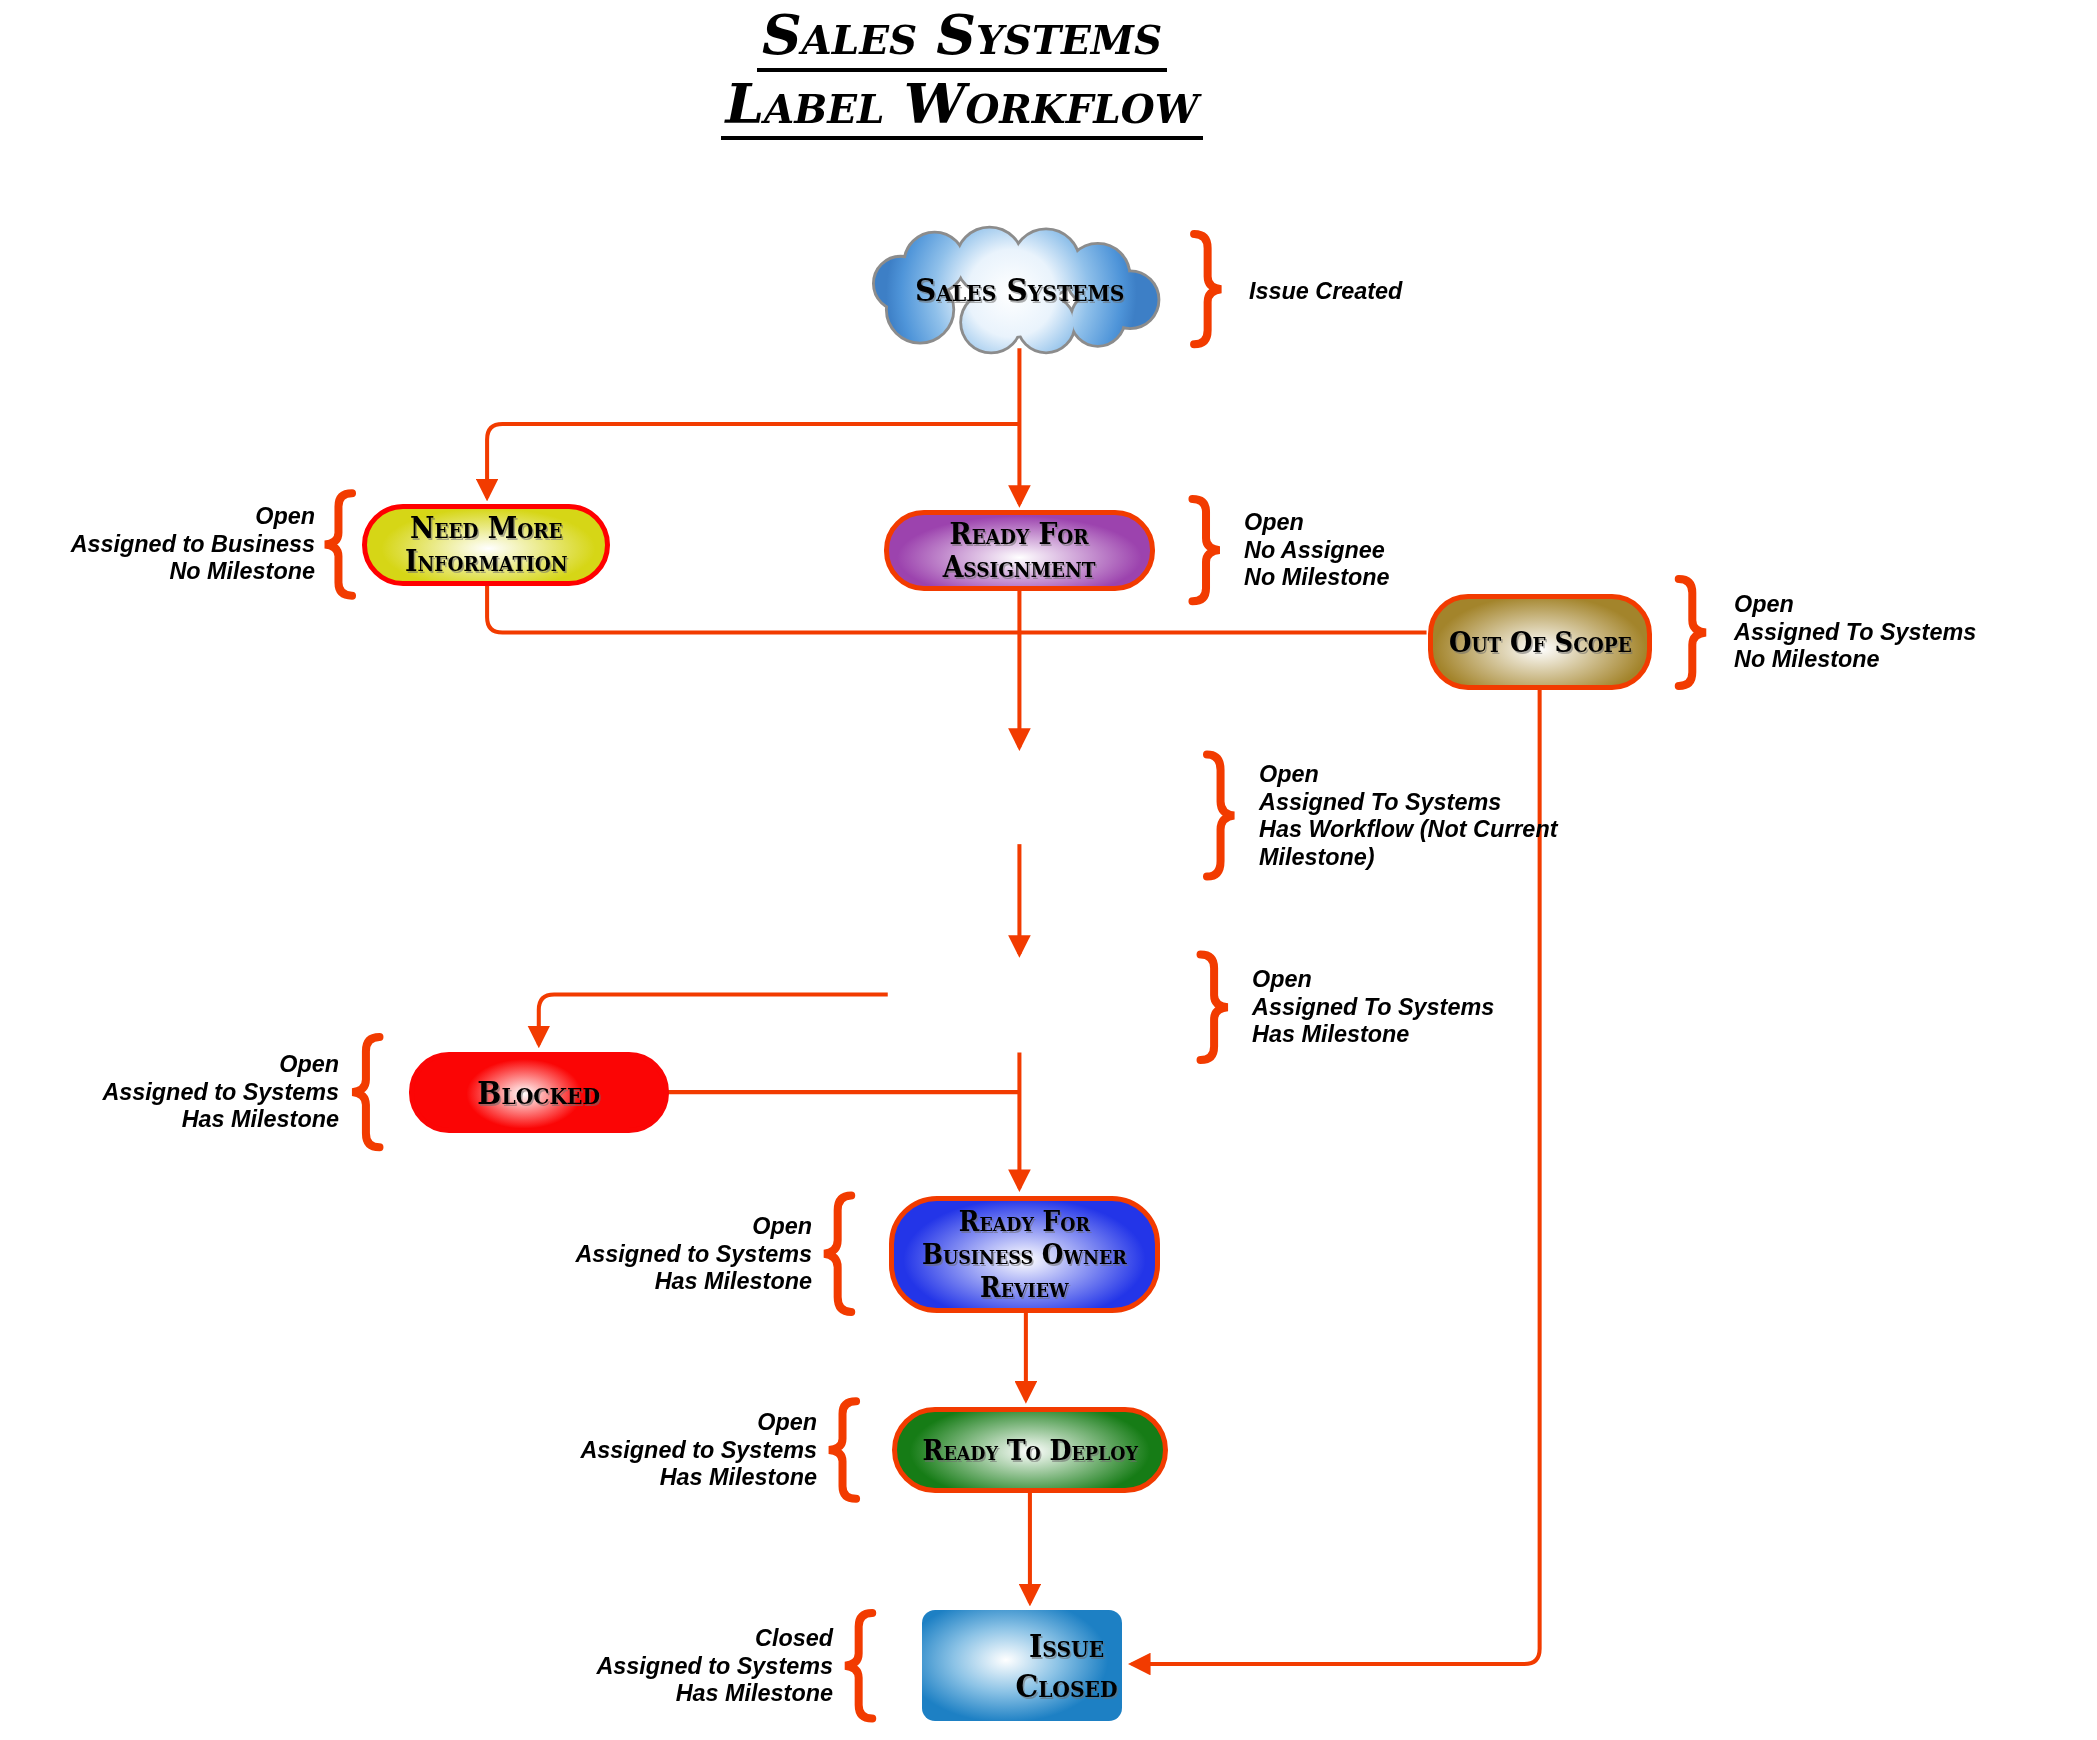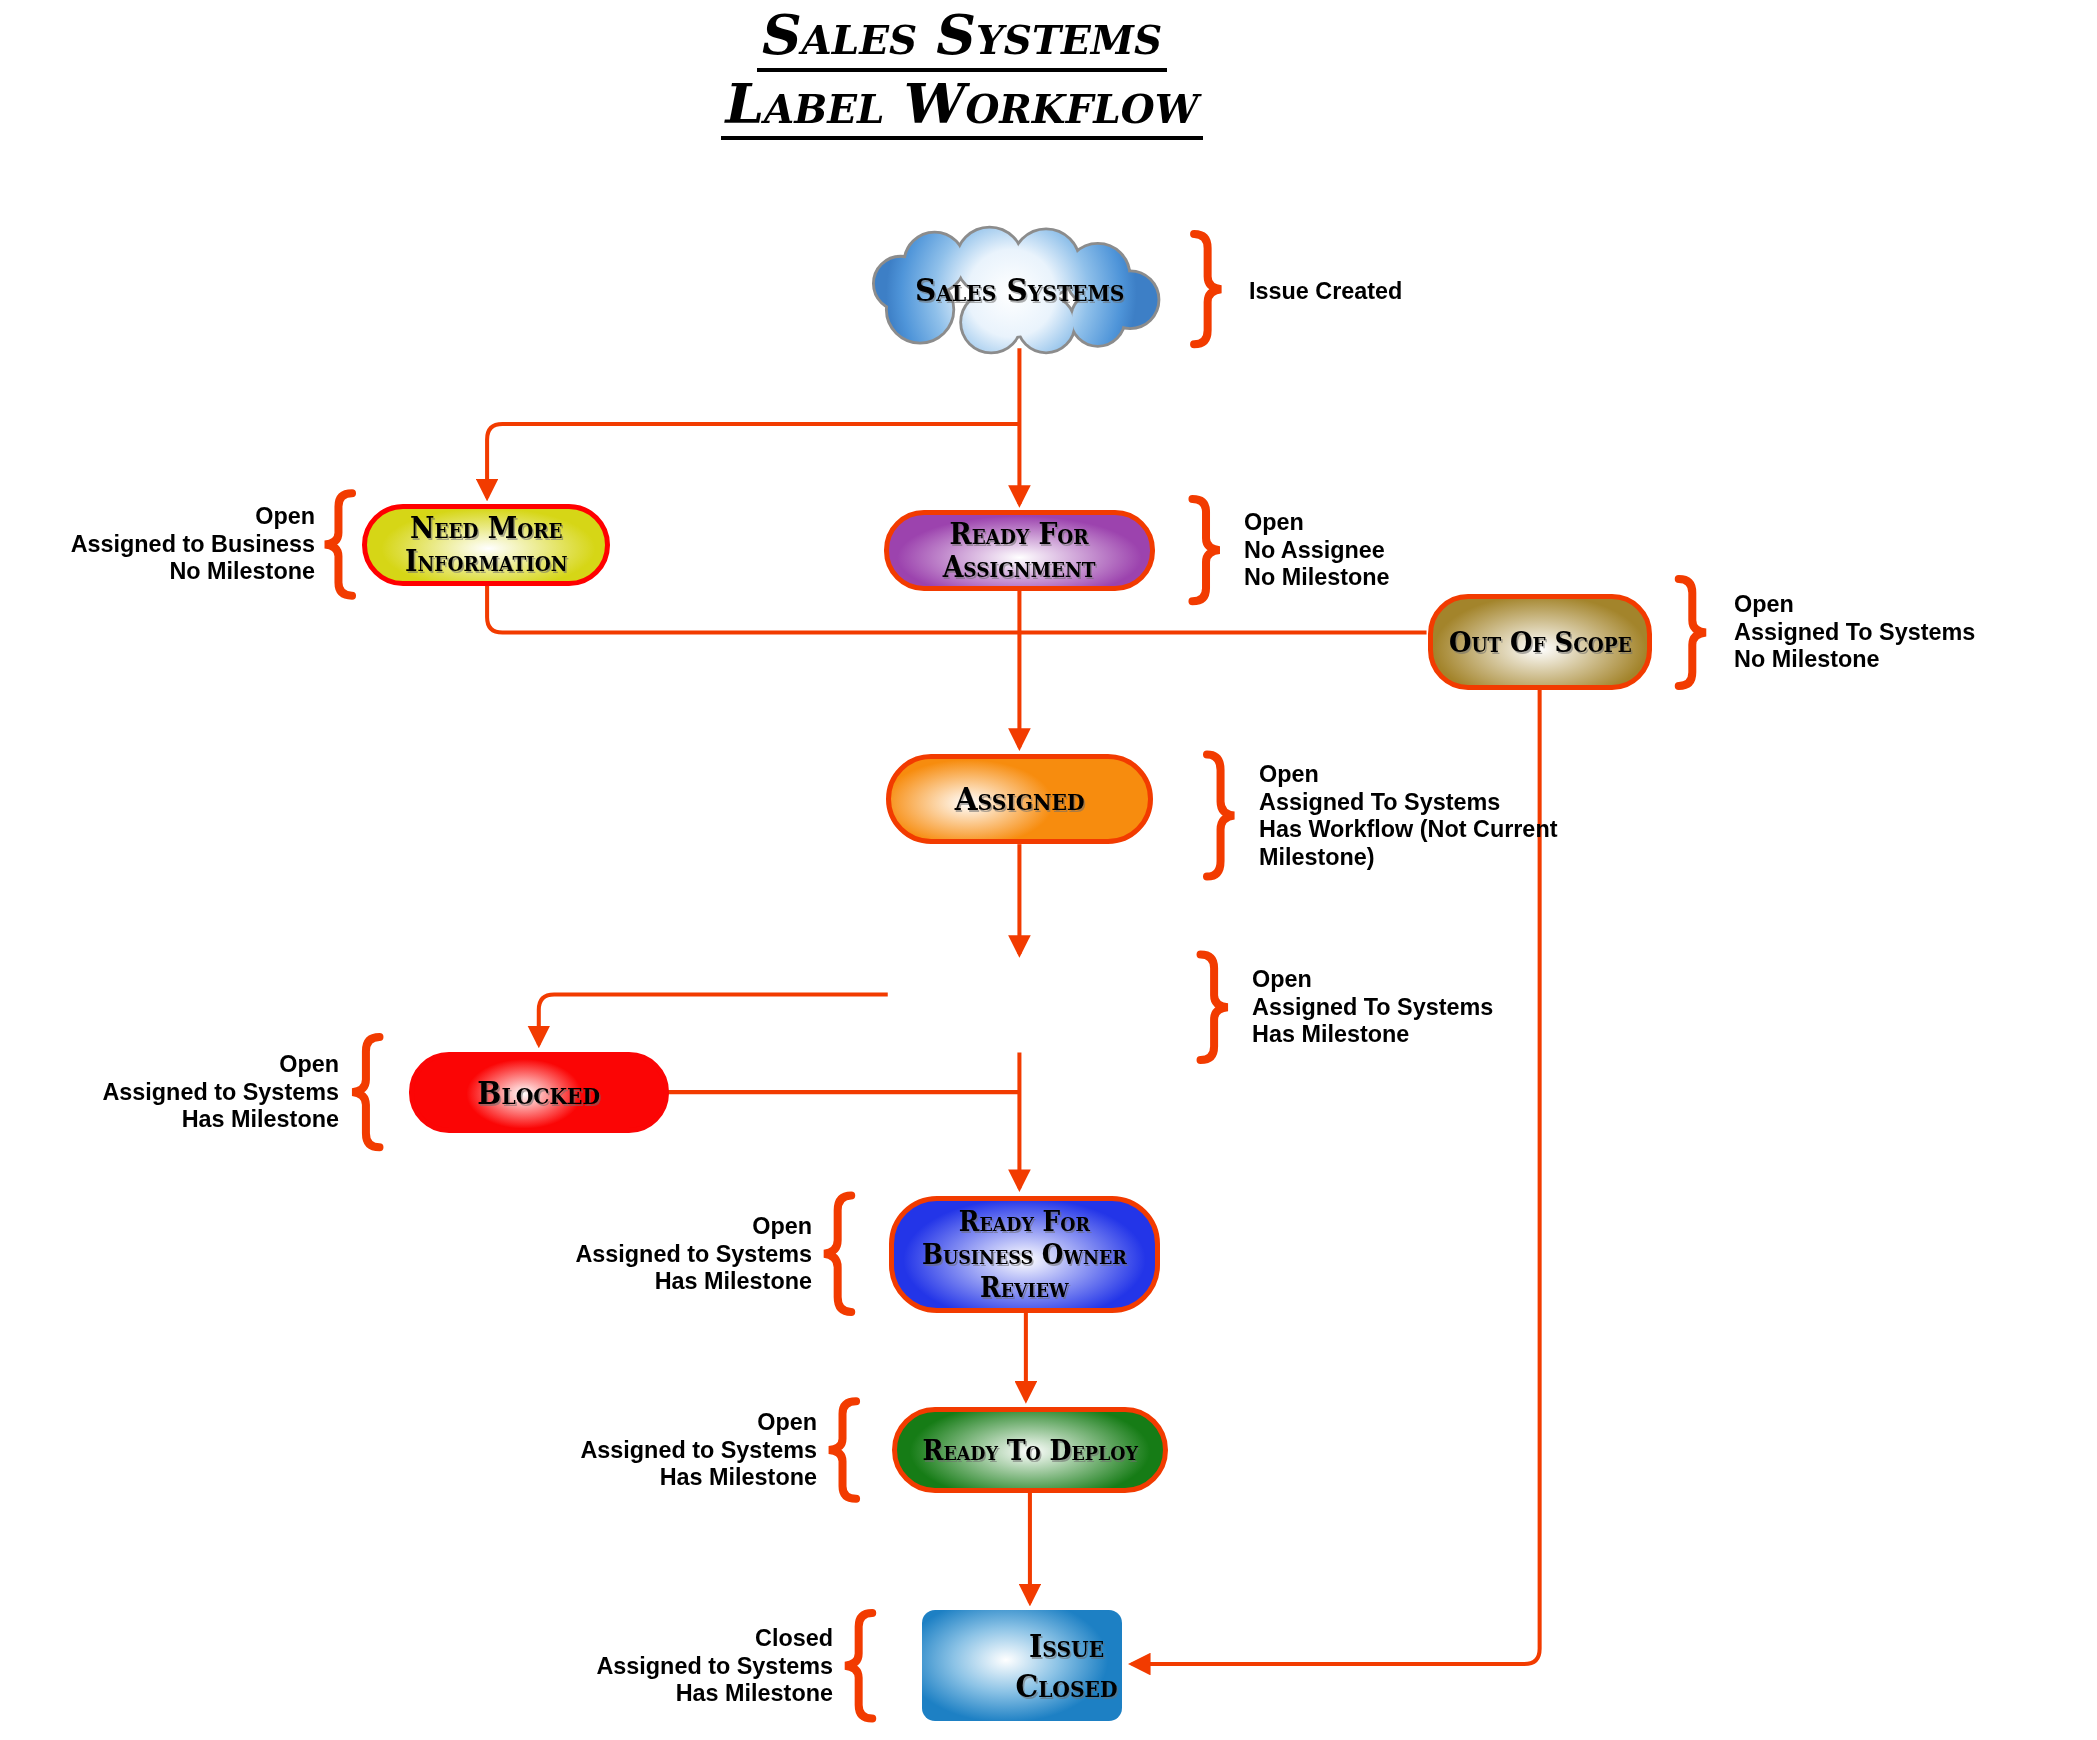--- a/index.html
+++ b/index.html
@@ -44,21 +44,21 @@
   .n-rtd{left:892px;top:1407px;width:276px;height:86px;border-radius:43px;
          background:radial-gradient(ellipse 55% 80% at 50% 52%,#ffffff 0%,#167c16 82%);}
   .n-rtd .lbl{font-size:27.5px;line-height:31px;}
   .n-ic{left:922px;top:1610px;width:200px;height:111px;border-radius:13px;
          background:radial-gradient(ellipse 58% 64% at 42% 45%,#ffffff 0%,#8cc3e6 45%,#1d80c4 88%);justify-content:flex-end;}
   .n-ic .lbl{font-size:31px;line-height:40px;}
   .n-cloud{left:870px;top:229px;width:299px;height:121px;}
   .n-cloud .lbl{font-size:32px;line-height:36px;}
 
   
-  .ann{position:absolute;font-weight:bold;font-size:23.4px;line-height:27.5px;color:#000;}
+  .ann{position:absolute;font-weight:bold;font-style:italic;font-size:23.4px;line-height:27.5px;color:#000;}
   .ann.right{text-align:left;}
   .ann.left{text-align:right;}
   .a-issuecreated{left:1249px;top:278px;}
   .a-nmi{left:0;width:315px;top:503px;}
   .a-rfa{left:1244px;top:509px;}
   .a-oos{left:1734px;top:591px;}
   .a-assigned{left:1259px;top:761px;}
   .a-build{left:1252px;top:966px;}
   .a-blocked{left:0;width:339px;top:1051px;}
   .a-rfbor{left:473px;width:339px;top:1213px;}
@@ -163,25 +163,20 @@
       <div>Assignment</div>
     </div>
   </div>
 
   <div class="node pill n-oos">
     <div class="lbl">
       <div>Out Of Scope</div>
     </div>
   </div>
 
-  <div class="node pill n-assigned">
-    <div class="lbl">
-      <div>Assigned</div>
-    </div>
-  </div>
 
 
   <div class="node pill n-blocked">
     <div class="lbl">
       <div>Blocked</div>
     </div>
   </div>
 
   <div class="node pill n-rfbor">
     <div class="lbl">

